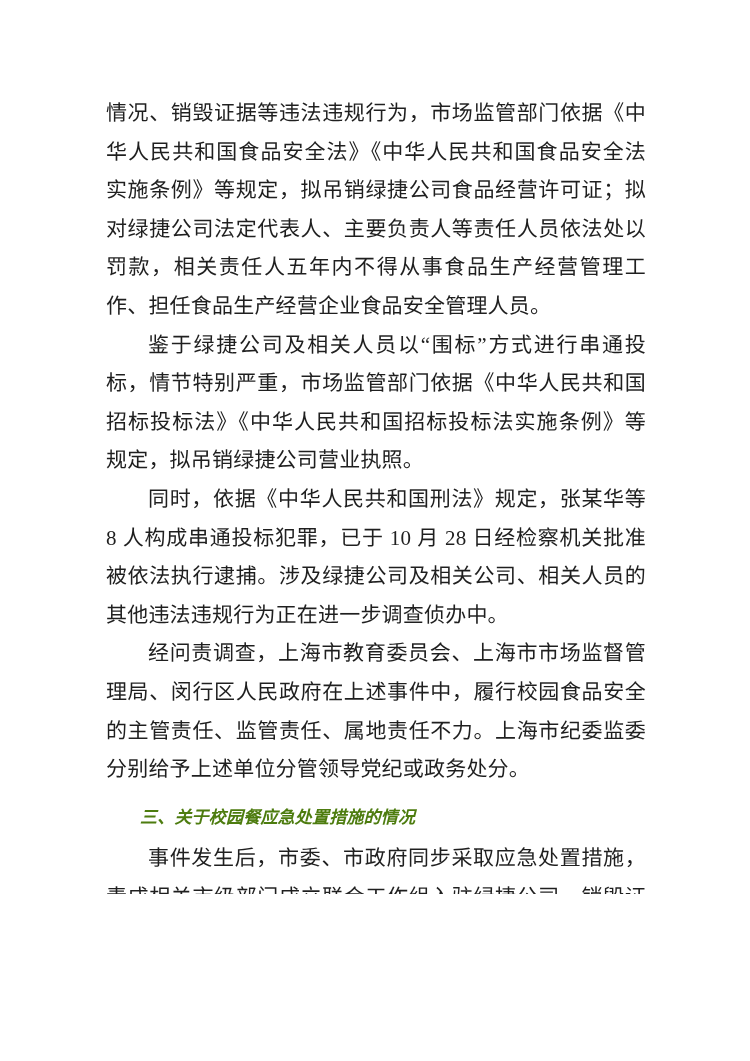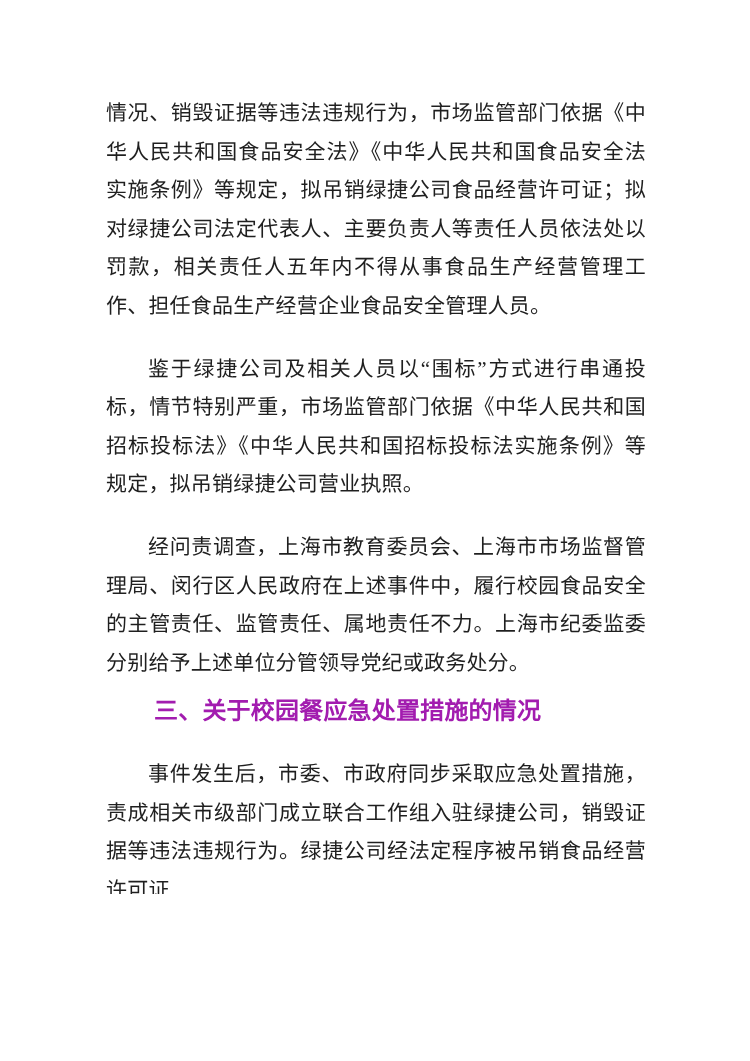--- a/index.html
+++ b/index.html
@@ -26,48 +26,49 @@
     text-align: justify;
     text-justify: inter-character;
     letter-spacing: 0.2px;
   }
   .para {
     margin: 0;
     padding: 0;
   }
   .para.indent {
     text-indent: 2em;
-    margin-top: 24px;
   }
   .heading {
     margin: 10px 0 2px 0;
     padding: 0;
     text-indent: 2em;
     font-family: "Liberation Sans", "DejaVu Sans", sans-serif;
     font-weight: bold;
-    color: #a21caf;
-    font-size: 24px;
+    color: #4d7c0f;
+    font-size: 17px;
     line-height: 38.6px;
+    font-style: italic;
   }
   .footer {
     position: absolute;
     left: 0;
     top: 966px;
     width: 100%;
     text-align: center;
     font-family: "Liberation Sans", "DejaVu Sans", sans-serif;
     font-size: 14px;
     color: #5a5a5a;
   }
 </style>
 </head>
 <body>
 
 <div class="page">
   <div class="content">
     <p class="para">情况、销毁证据等违法违规行为，市场监管部门依据《中华人民共和国食品安全法》《中华人民共和国食品安全法实施条例》等规定，拟吊销绿捷公司食品经营许可证；拟对绿捷公司法定代表人、主要负责人等责任人员依法处以罚款，相关责任人五年内不得从事食品生产经营管理工作、担任食品生产经营企业食品安全管理人员。</p>
     <p class="para indent">鉴于绿捷公司及相关人员以“围标”方式进行串通投标，情节特别严重，市场监管部门依据《中华人民共和国招标投标法》《中华人民共和国招标投标法实施条例》等规定，拟吊销绿捷公司营业执照。</p>
+    <p class="para indent">同时，依据《中华人民共和国刑法》规定，张某华等 8 人构成串通投标犯罪，已于 10 月 28 日经检察机关批准被依法执行逮捕。涉及绿捷公司及相关公司、相关人员的其他违法违规行为正在进一步调查侦办中。</p>
     <p class="para indent">经问责调查，上海市教育委员会、上海市市场监督管理局、闵行区人民政府在上述事件中，履行校园食品安全的主管责任、监管责任、属地责任不力。上海市纪委监委分别给予上述单位分管领导党纪或政务处分。</p>
     <h3 class="heading">三、关于校园餐应急处置措施的情况</h3>
     <p class="para indent">事件发生后，市委、市政府同步采取应急处置措施，责成相关市级部门成立联合工作组入驻绿捷公司，销毁证据等违法违规行为。绿捷公司经法定程序被吊销食品经营许可证</p>
   </div>
   <div class="footer">3</div>
 </div>
 
 </body></html>

